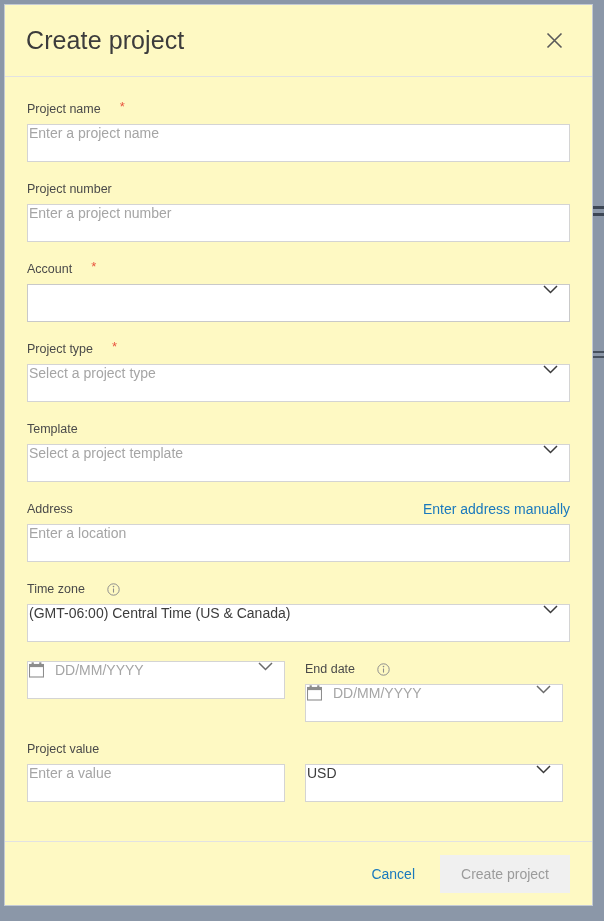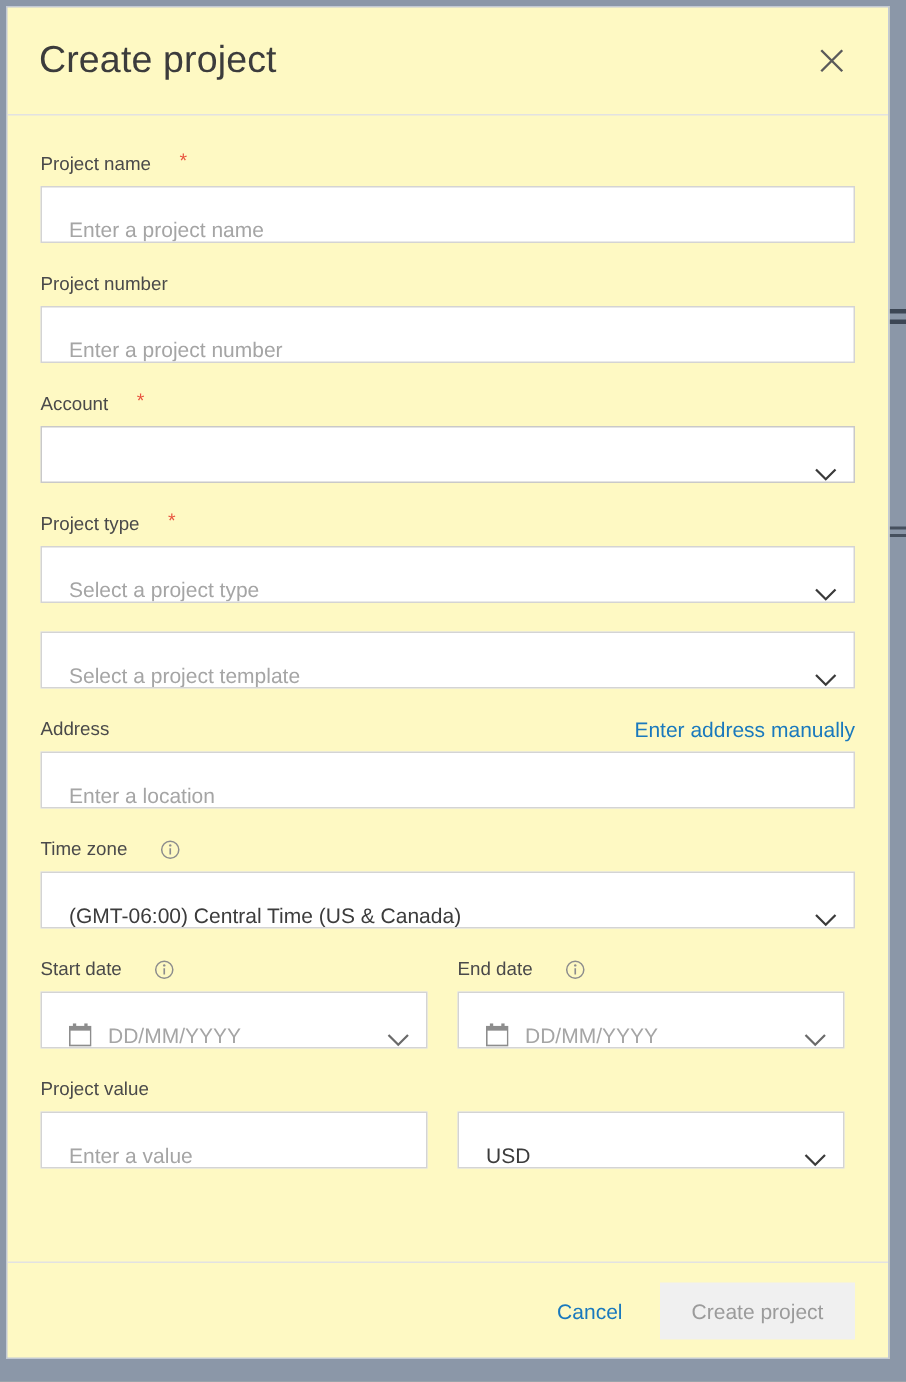--- a/index.html
+++ b/index.html
@@ -102,22 +102,22 @@
     color: #1a79bd;
     cursor: pointer;
     line-height: 16px;
   }
 
   .control {
     height: 38px;
     border: 1px solid #d4d4d4;
     background: #fff;
     display: flex;
-    align-items: flex-end;
-    padding: 0 11px 0 18px;
+    align-items: flex-start;
+    padding: 0 11px 0 1px;
     font-size: 14px;
     color: #3c3c3c;
     position: relative;
     cursor: text;
   }
   .control.select { cursor: pointer; }
   .control .val { flex: 1; white-space: nowrap; overflow: hidden; }
   .control .ph { flex: 1; color: #a5a5a5; white-space: nowrap; overflow: hidden; }
   .control .chev { margin-left: 8px; display: flex; align-items: center; }
 
@@ -224,20 +224,23 @@
         <span class="ph">Select a project type</span>
         <span class="chev">
           <svg width="15" height="9" viewBox="0 0 15 9" aria-hidden="true">
             <path d="M1 1 L7.5 7.5 L14 1" stroke="#3a3a3a" stroke-width="1.5" fill="none"></path>
           </svg>
         </span>
       </div>
     </div>
 
     <div class="field">
+      <div class="label-row">
+        <span class="label">Template</span>
+      </div>
       <div class="control select">
         <span class="ph">Select a project template</span>
         <span class="chev">
           <svg width="15" height="9" viewBox="0 0 15 9" aria-hidden="true">
             <path d="M1 1 L7.5 7.5 L14 1" stroke="#3a3a3a" stroke-width="1.5" fill="none"></path>
           </svg>
         </span>
       </div>
     </div>
 
@@ -268,30 +271,20 @@
         <span class="chev">
           <svg width="15" height="9" viewBox="0 0 15 9" aria-hidden="true">
             <path d="M1 1 L7.5 7.5 L14 1" stroke="#3a3a3a" stroke-width="1.5" fill="none"></path>
           </svg>
         </span>
       </div>
     </div>
 
     <div class="field row2">
       <div class="col">
-        <div class="label-row">
-          <span class="label">Start date</span>
-          <span class="info-icon">
-            <svg width="13" height="13" viewBox="0 0 13 13" aria-hidden="true">
-              <circle cx="6.5" cy="6.5" r="5.7" stroke="#8d8d8d" stroke-width="1" fill="none"></circle>
-              <circle cx="6.5" cy="3.6" r="0.8" fill="#8d8d8d"></circle>
-              <path d="M6.5 5.5 L6.5 9.6" stroke="#8d8d8d" stroke-width="1.1"></path>
-            </svg>
-          </span>
-        </div>
         <div class="control select">
           <span class="cal-icon">
             <svg width="15" height="16" viewBox="0 0 15 16" aria-hidden="true">
               <rect x="0.5" y="2.5" width="14" height="12.5" stroke="#8d8d8d" stroke-width="1.1" fill="none"></rect>
               <rect x="0.5" y="2.5" width="14" height="2.6" fill="#8d8d8d"></rect>
               <rect x="2.6" y="0.3" width="2.2" height="3" fill="#8d8d8d"></rect>
               <rect x="10.2" y="0.3" width="2.2" height="3" fill="#8d8d8d"></rect>
             </svg>
           </span>
           <span class="ph">DD/MM/YYYY</span>

